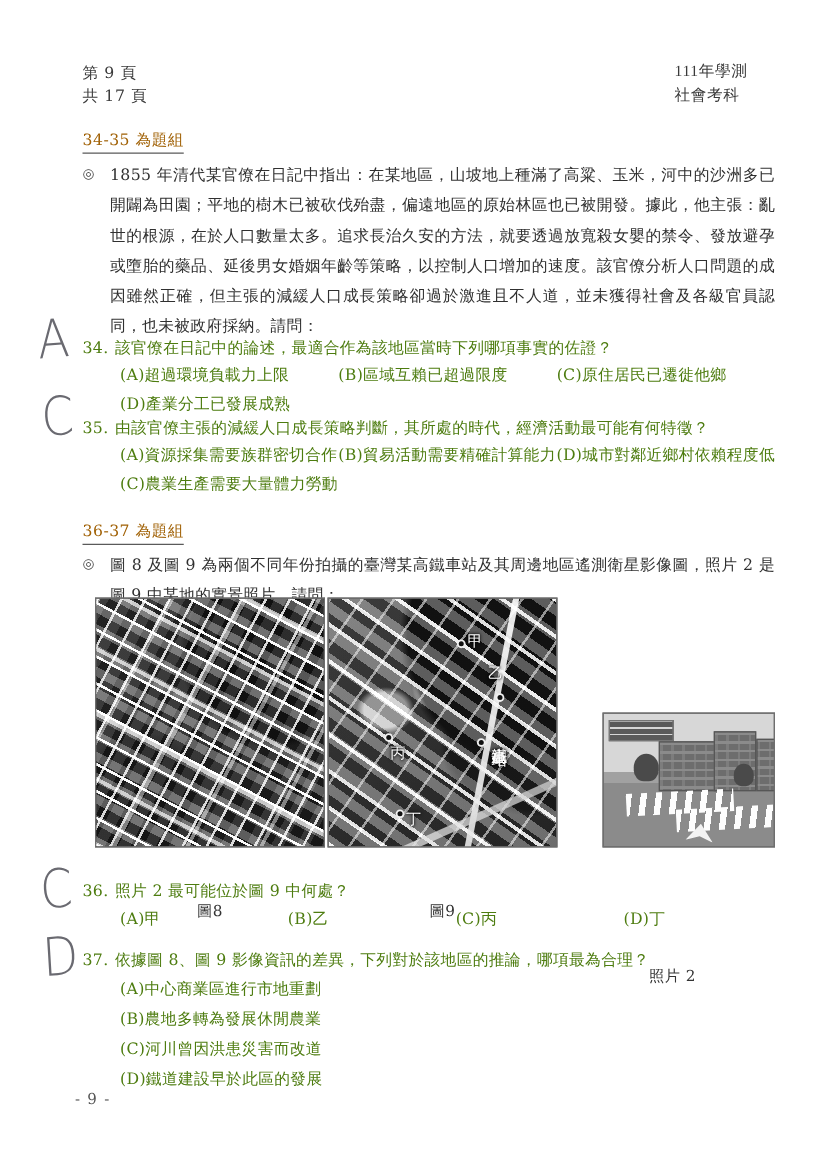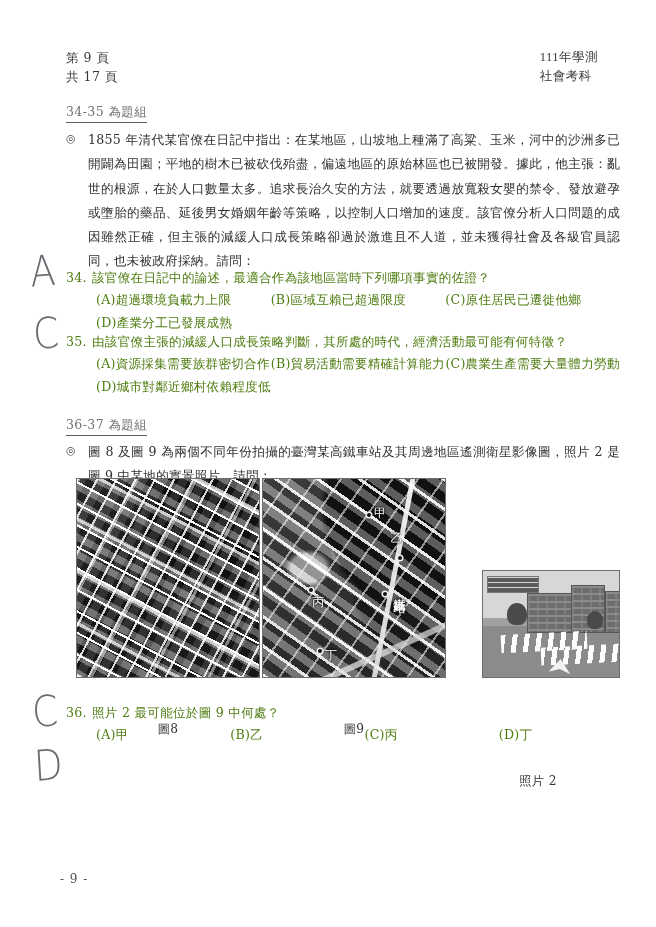--- a/index.html
+++ b/index.html
@@ -24,21 +24,21 @@
   .header .hleft div, .header .hright div { white-space: nowrap; }
   .header .hright { text-align: left; margin-right: 18px; font-family: Liberation Serif, serif; }
 
   
   .group-head {
     position: absolute; left: 66px;
     font-size: 12.5px; letter-spacing: .4px;
     border-bottom: 1px solid #5a5a5a;
     padding-bottom: 1px;
     display: inline-block;
-    color: #737373;
+    color: #a16207;
   }
   #grp1 { top: 104px; }
   #grp2 { top: 417px; }
 
   
   .passage {
     position: absolute; left: 66px; right: 36px;
     font-size: 12.6px; line-height: 1.93;
     text-align: justify; letter-spacing: .25px;
     color: #303030;
@@ -254,22 +254,22 @@
   <div class="hand" id="hand34">A</div>
 
   <div class="q" id="q35">
     <div class="qline">
       <span class="qnum">35.</span>
       <span class="qtext">由該官僚主張的減緩人口成長策略判斷，其所處的時代，經濟活動最可能有何特徵？</span>
     </div>
     <div class="opts-2col">
       <div class="opt">(A)資源採集需要族群密切合作</div>
       <div class="opt">(B)貿易活動需要精確計算能力</div>
+      <div class="opt">(D)城市對鄰近鄉村依賴程度低</div>
       <div class="opt">(C)農業生產需要大量體力勞動</div>
-      <div class="opt">(D)城市對鄰近鄉村依賴程度低</div>
     </div>
   </div>
   <div class="hand" id="hand35">C</div>
 
   <div class="group-head" id="grp2">36-37 為題組</div>
 
   <div class="passage" id="passage2">
     <span class="bullet">◎</span>
     <span class="ptext">圖 8 及圖 9 為兩個不同年份拍攝的臺灣某高鐵車站及其周邊地區遙測衛星影像圖，照片 2 是圖 9 中某地的實景照片。請問：</span>
   </div>
@@ -332,17 +332,29 @@
     </div>
     <div class="opts-4col">
       <div class="opt">(A)甲</div>
       <div class="opt">(B)乙</div>
       <div class="opt">(C)丙</div>
       <div class="opt">(D)丁</div>
     </div>
   </div>
   <div class="hand" id="hand36">C</div>
 
+  <div class="q" id="q37">
+    <div class="qline">
+      <span class="qnum">37.</span>
+      <span class="qtext">依據圖 8、圖 9 影像資訊的差異，下列對於該地區的推論，哪項最為合理？</span>
+    </div>
+    <div class="opts-1col">
+      <div class="opt">(A)中心商業區進行市地重劃</div>
+      <div class="opt">(B)農地多轉為發展休閒農業</div>
+      <div class="opt">(C)河川曾因洪患災害而改道</div>
+      <div class="opt">(D)鐵道建設早於此區的發展</div>
+    </div>
+  </div>
   <div class="hand" id="hand37">D</div>
 
   <div class="footer">- 9 -</div>
 
 </div>
 
 </body></html>

